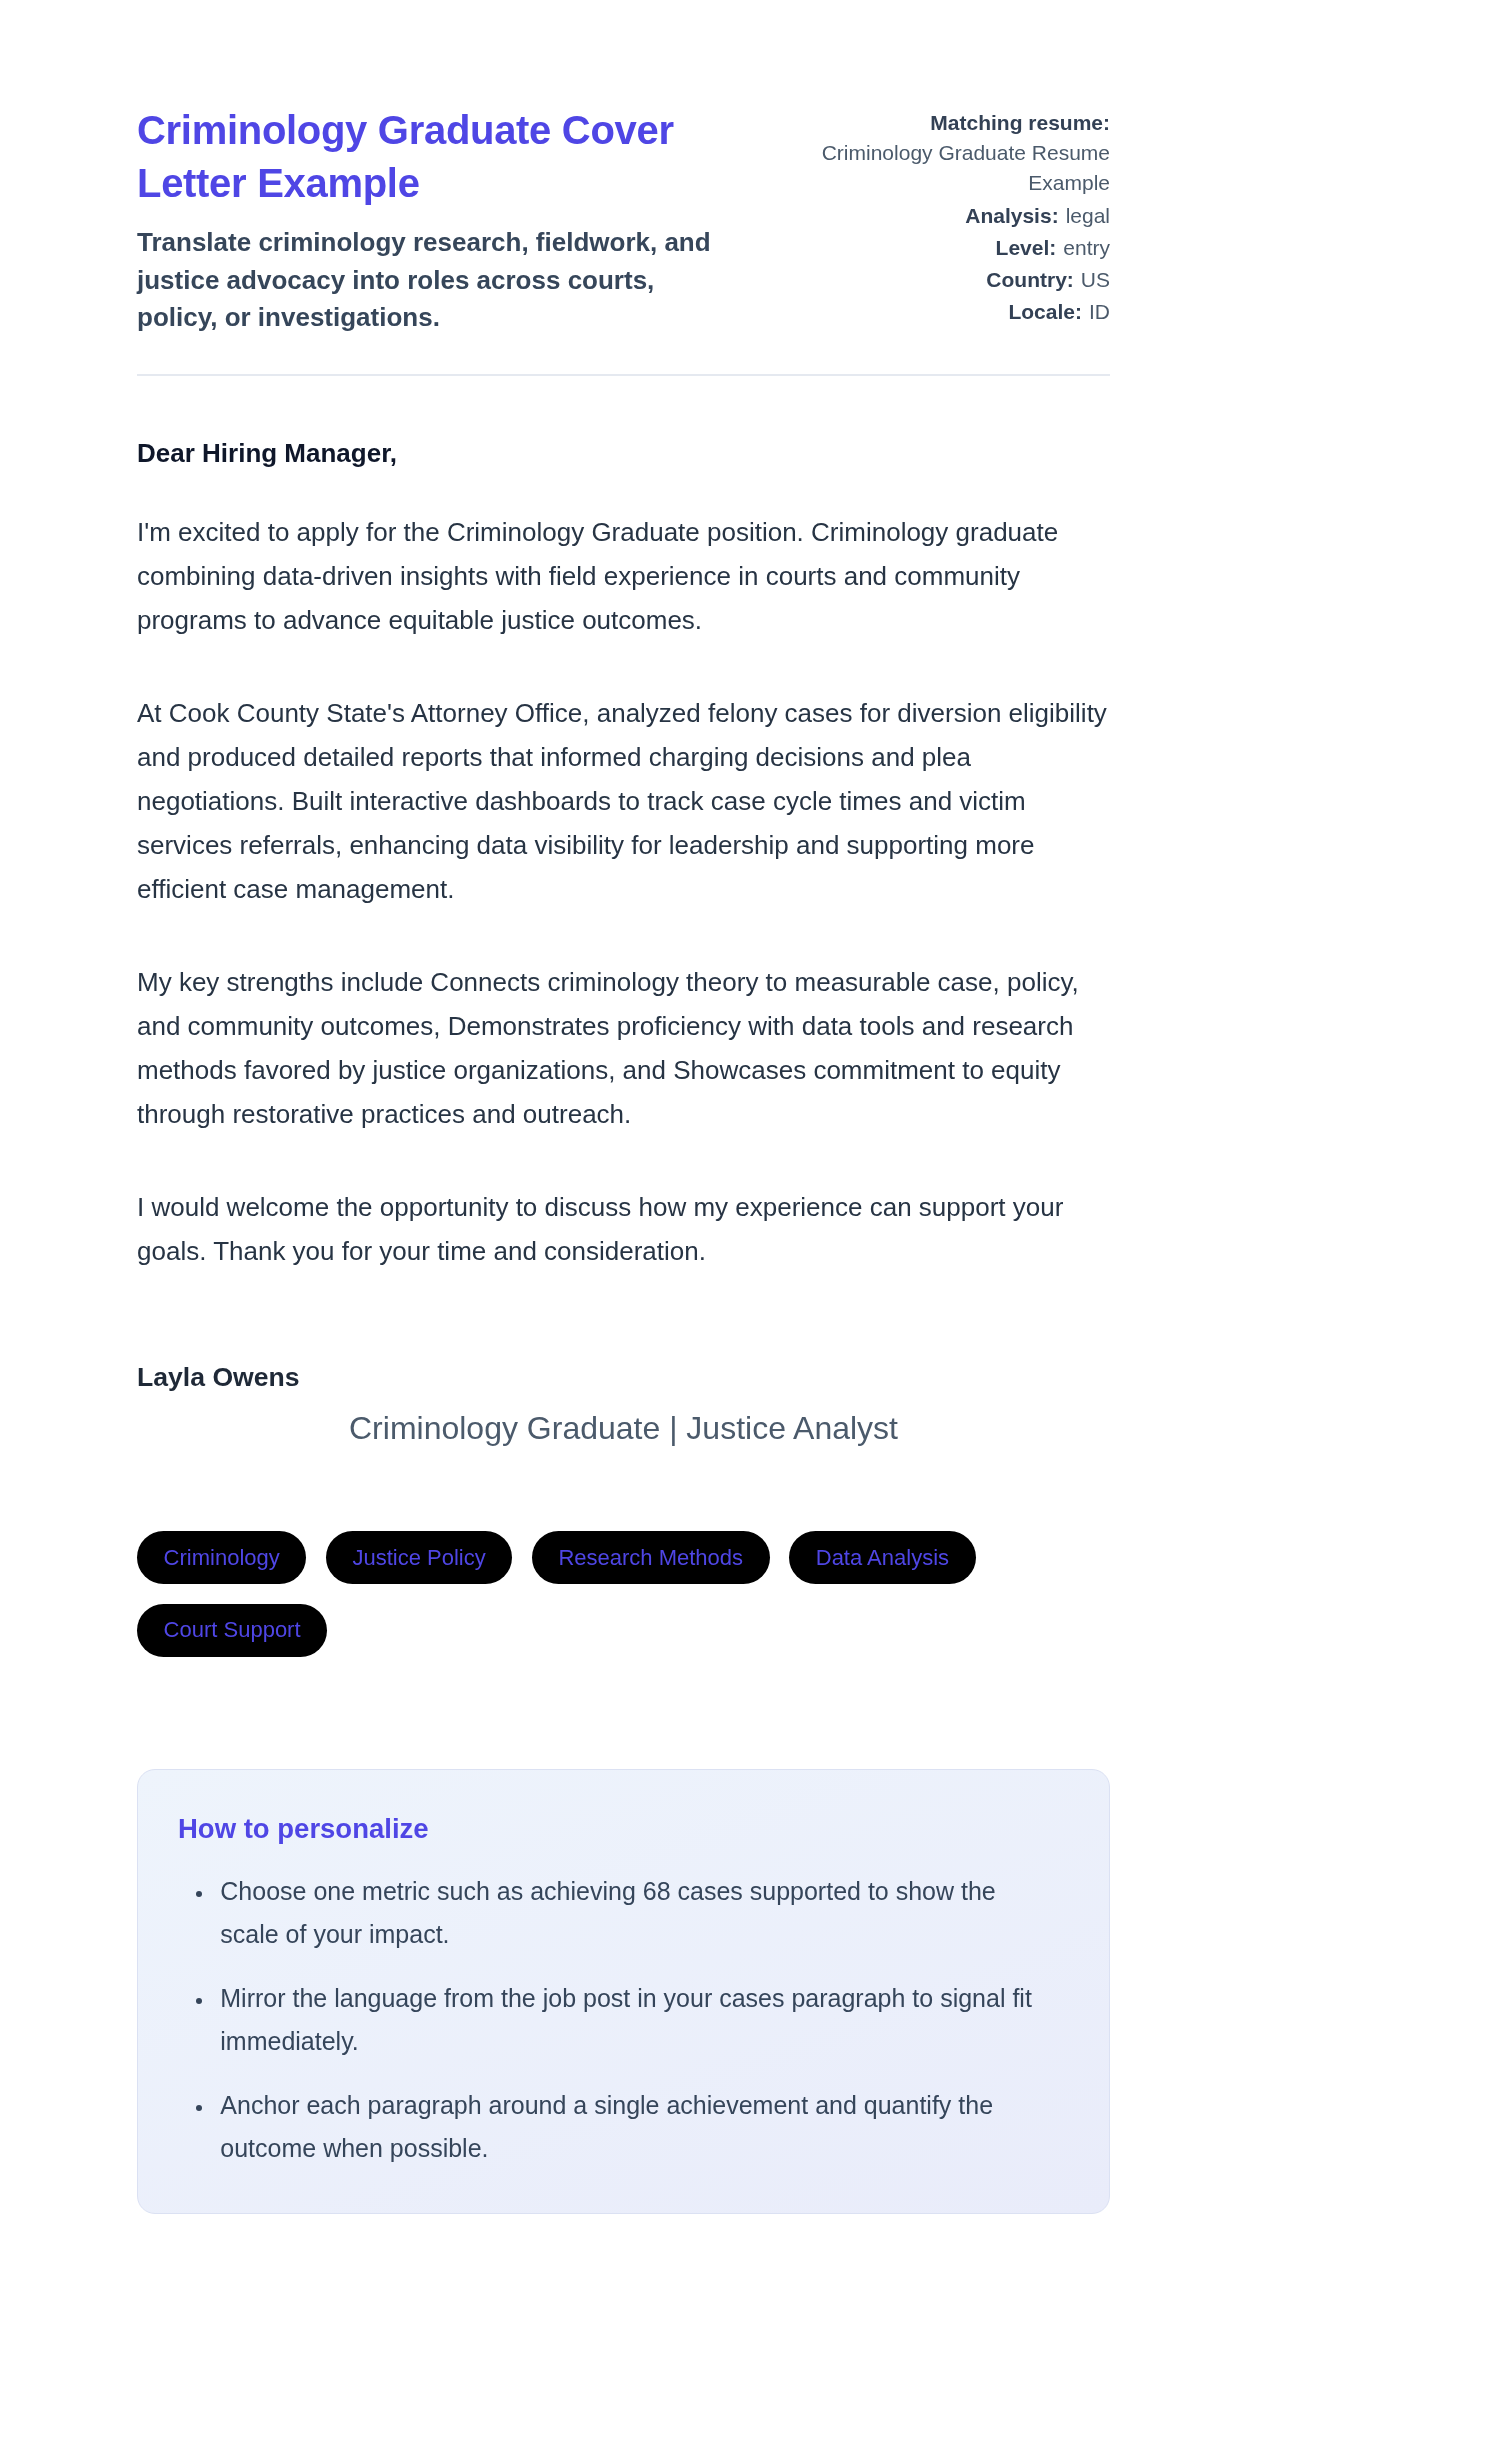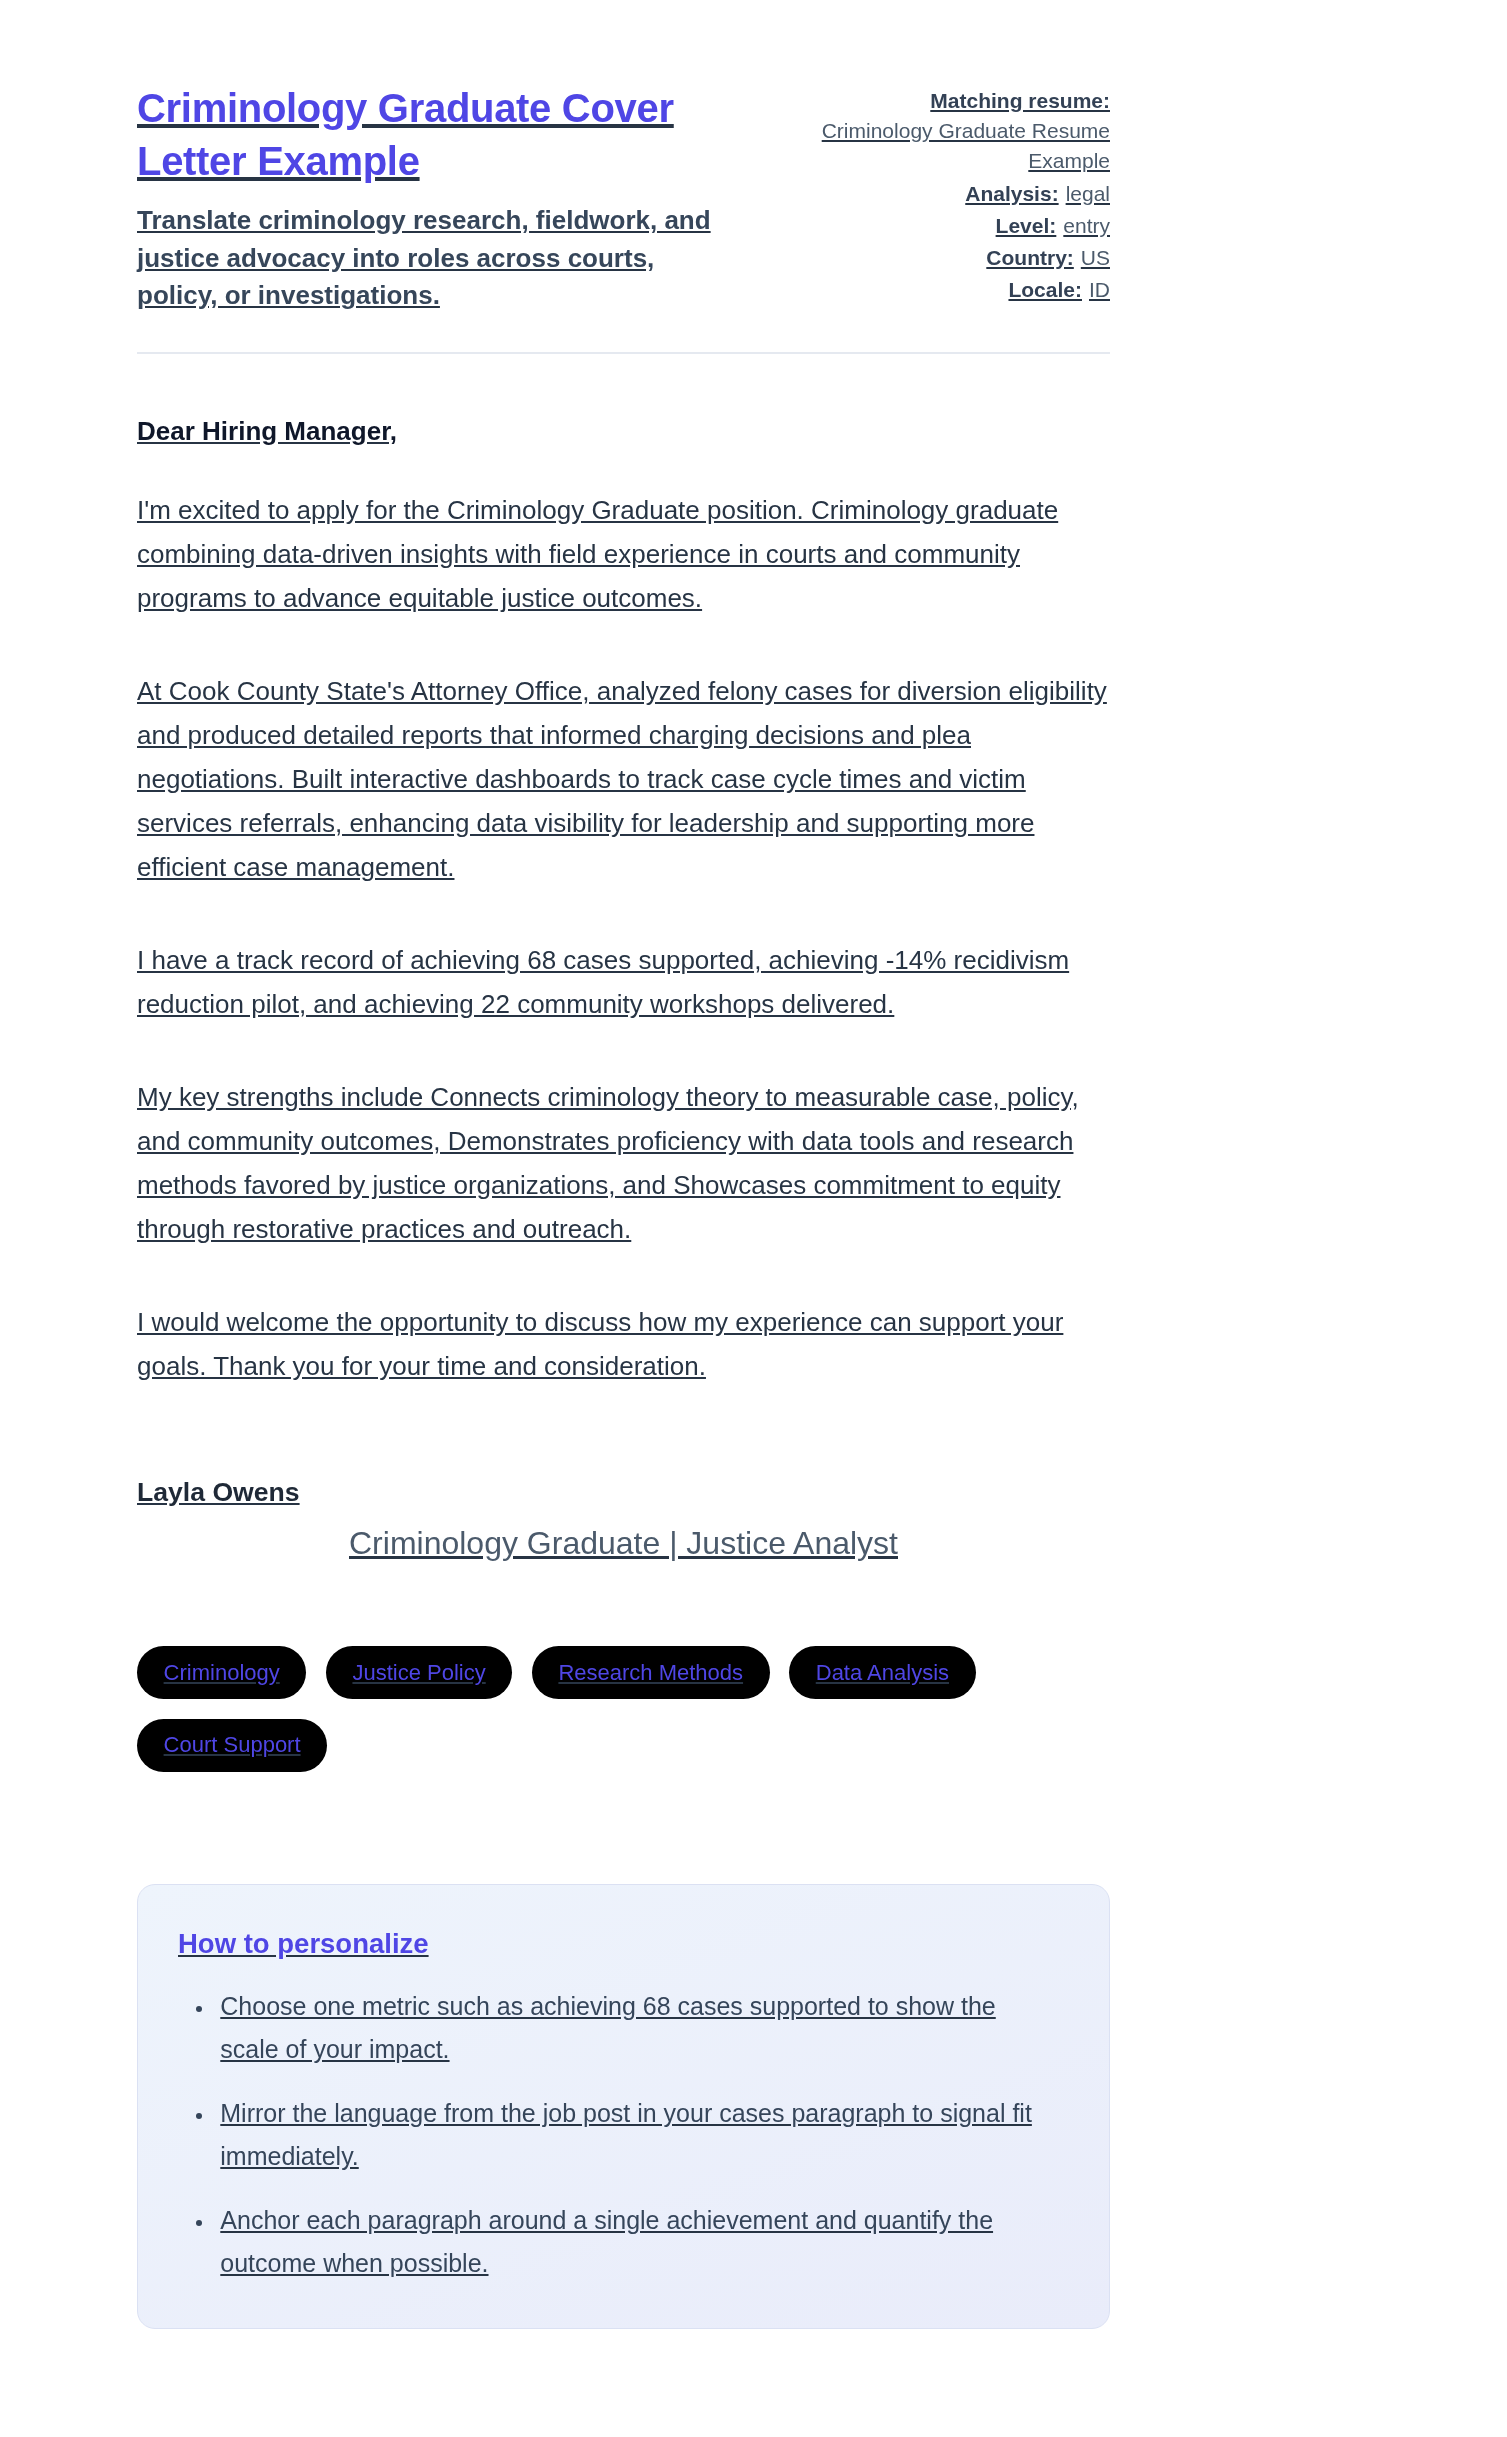--- a/index.html
+++ b/index.html
@@ -11,22 +11,21 @@
     width: 1507px;
     height: 2438px;
     overflow: hidden;
     font-family: "Liberation Sans", "DejaVu Sans", sans-serif;
     color: #273444;
     -webkit-font-smoothing: antialiased;
   }
   .page {
     box-sizing: border-box;
     width: 1247px;
-    padding: 82px 137px 80px 137px;
-    text-decoration: underline;
+    padding: 104px 137px 80px 137px;
   }
 
   
   .header {
     display: flex;
     align-items: flex-start;
     justify-content: space-between;
   }
   .header-left { flex: 0 0 62%; }
   .page-title {
@@ -182,21 +181,20 @@
       </div>
     </aside>
   </header>
 
   <hr class="divider">
 
   <main class="letter">
     <p class="salutation">Dear Hiring Manager,</p>
     <p class="para">I'm excited to apply for the Criminology Graduate position. Criminology graduate combining data-driven insights with field experience in courts and community programs to advance equitable justice outcomes.</p>
     <p class="para">At Cook County State's Attorney Office, analyzed felony cases for diversion eligibility and produced detailed reports that informed charging decisions and plea negotiations. Built interactive dashboards to track case cycle times and victim services referrals, enhancing data visibility for leadership and supporting more efficient case management.</p>
-    <p class="para">I have a track record of achieving 68 cases supported, achieving -14% recidivism reduction pilot, and achieving 22 community workshops delivered.</p>
     <p class="para">My key strengths include Connects criminology theory to measurable case, policy, and community outcomes, Demonstrates proficiency with data tools and research methods favored by justice organizations, and Showcases commitment to equity through restorative practices and outreach.</p>
     <p class="para">I would welcome the opportunity to discuss how my experience can support your goals. Thank you for your time and consideration.</p>
 
     <div class="signature">
       <p class="sig-name">Layla Owens</p>
       <p class="sig-role">Criminology Graduate | Justice Analyst</p>
     </div>
   </main>
 
   <div class="tags">

